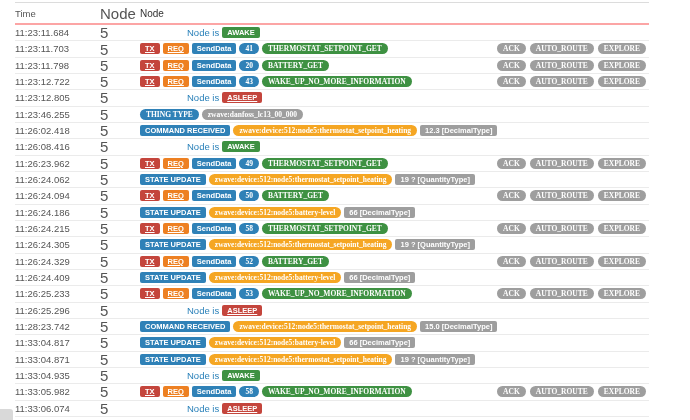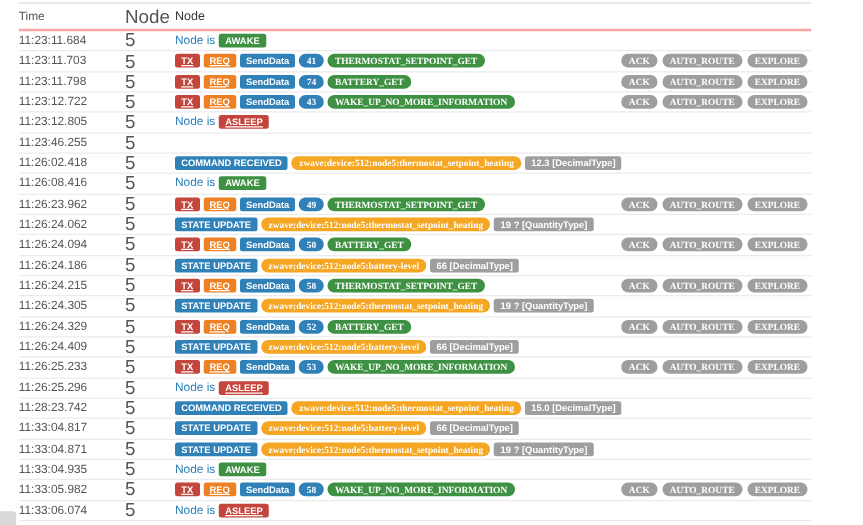--- a/index.html
+++ b/index.html
@@ -33,21 +33,21 @@
   .k-orange { background:var(--orange,#ed8022);text-decoration:underline; }
   .k-blue,
   .k-bluepill { background:var(--blue,#2f81b7); }
   .k-green,
   .k-greenpill { background:var(--green,#3e9142); }
   .k-orangepill { background:var(--orangebright,#f5a623); }
   .k-gray,
   .k-graypill { background:var(--graybadge,#9e9e9e); }
   .k-link {
     background:none; color:var(--link,#2980b9); font-weight:normal;
-    font-size:9.5px; padding:0; height:auto;
+    font-size:9.5px; padding:0; height:auto;margin-left:47px;
   }
   .flags { display:inline-flex; align-items:center; gap:4px; }
   .partial {
     position:absolute; left:0; bottom:0; width:13px; height:11px;
     background:#d9d9d9; border-top-right-radius:3px;
   }
 </style>
 </head>
 <body>
 
@@ -87,21 +87,21 @@
         </span>
       </div>
       <div class="row">
         <span class="cell c-time">11:23:11.798</span>
         <span class="cell c-node">5</span>
         <span class="cell c-entry">
           <span class="segs">
             <span class="badge k-red">TX</span>
             <span class="badge k-orange">REQ</span>
             <span class="badge k-blue">SendData</span>
-            <span class="badge k-bluepill pill">74</span>
+            <span class="badge k-bluepill pill">20</span>
             <span class="badge k-greenpill pill">BATTERY_GET</span>
           </span>
           <span class="flags">
             <span class="badge k-graypill pill">ACK</span>
             <span class="badge k-graypill pill">AUTO_ROUTE</span>
             <span class="badge k-graypill pill">EXPLORE</span>
           </span>
         </span>
       </div>
       <div class="row">
@@ -128,20 +128,26 @@
         <span class="cell c-entry">
           <span class="segs">
             <span class="badge k-link">Node is</span>
             <span class="badge k-red">ASLEEP</span>
           </span>
         </span>
       </div>
       <div class="row">
         <span class="cell c-time">11:23:46.255</span>
         <span class="cell c-node">5</span>
+        <span class="cell c-entry">
+          <span class="segs">
+            <span class="badge k-bluepill pill">THING TYPE</span>
+            <span class="badge k-graypill pill">zwave:danfoss_lc13_00_000</span>
+          </span>
+        </span>
       </div>
       <div class="row">
         <span class="cell c-time">11:26:02.418</span>
         <span class="cell c-node">5</span>
         <span class="cell c-entry">
           <span class="segs">
             <span class="badge k-blue">COMMAND RECEIVED</span>
             <span class="badge k-orangepill pill">zwave:device:512:node5:thermostat_setpoint_heating</span>
             <span class="badge k-gray">12.3 [DecimalType]</span>
           </span>

